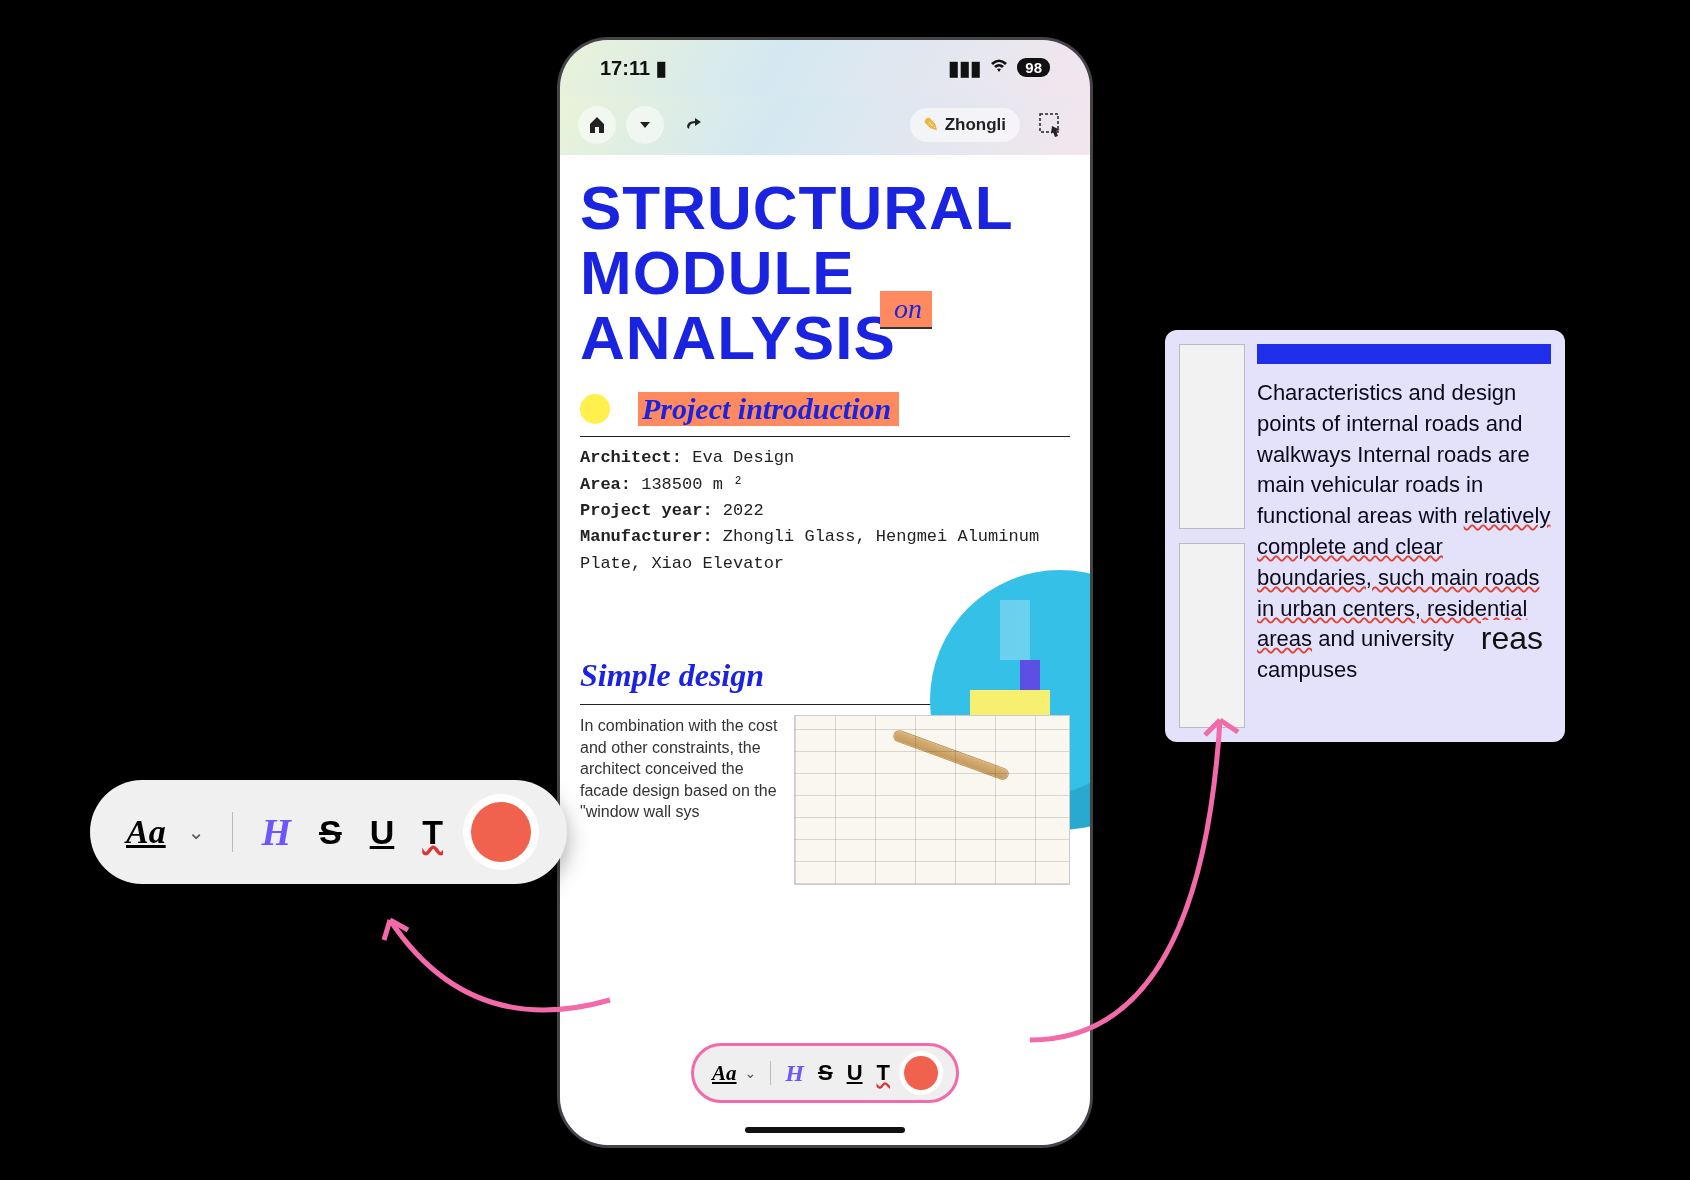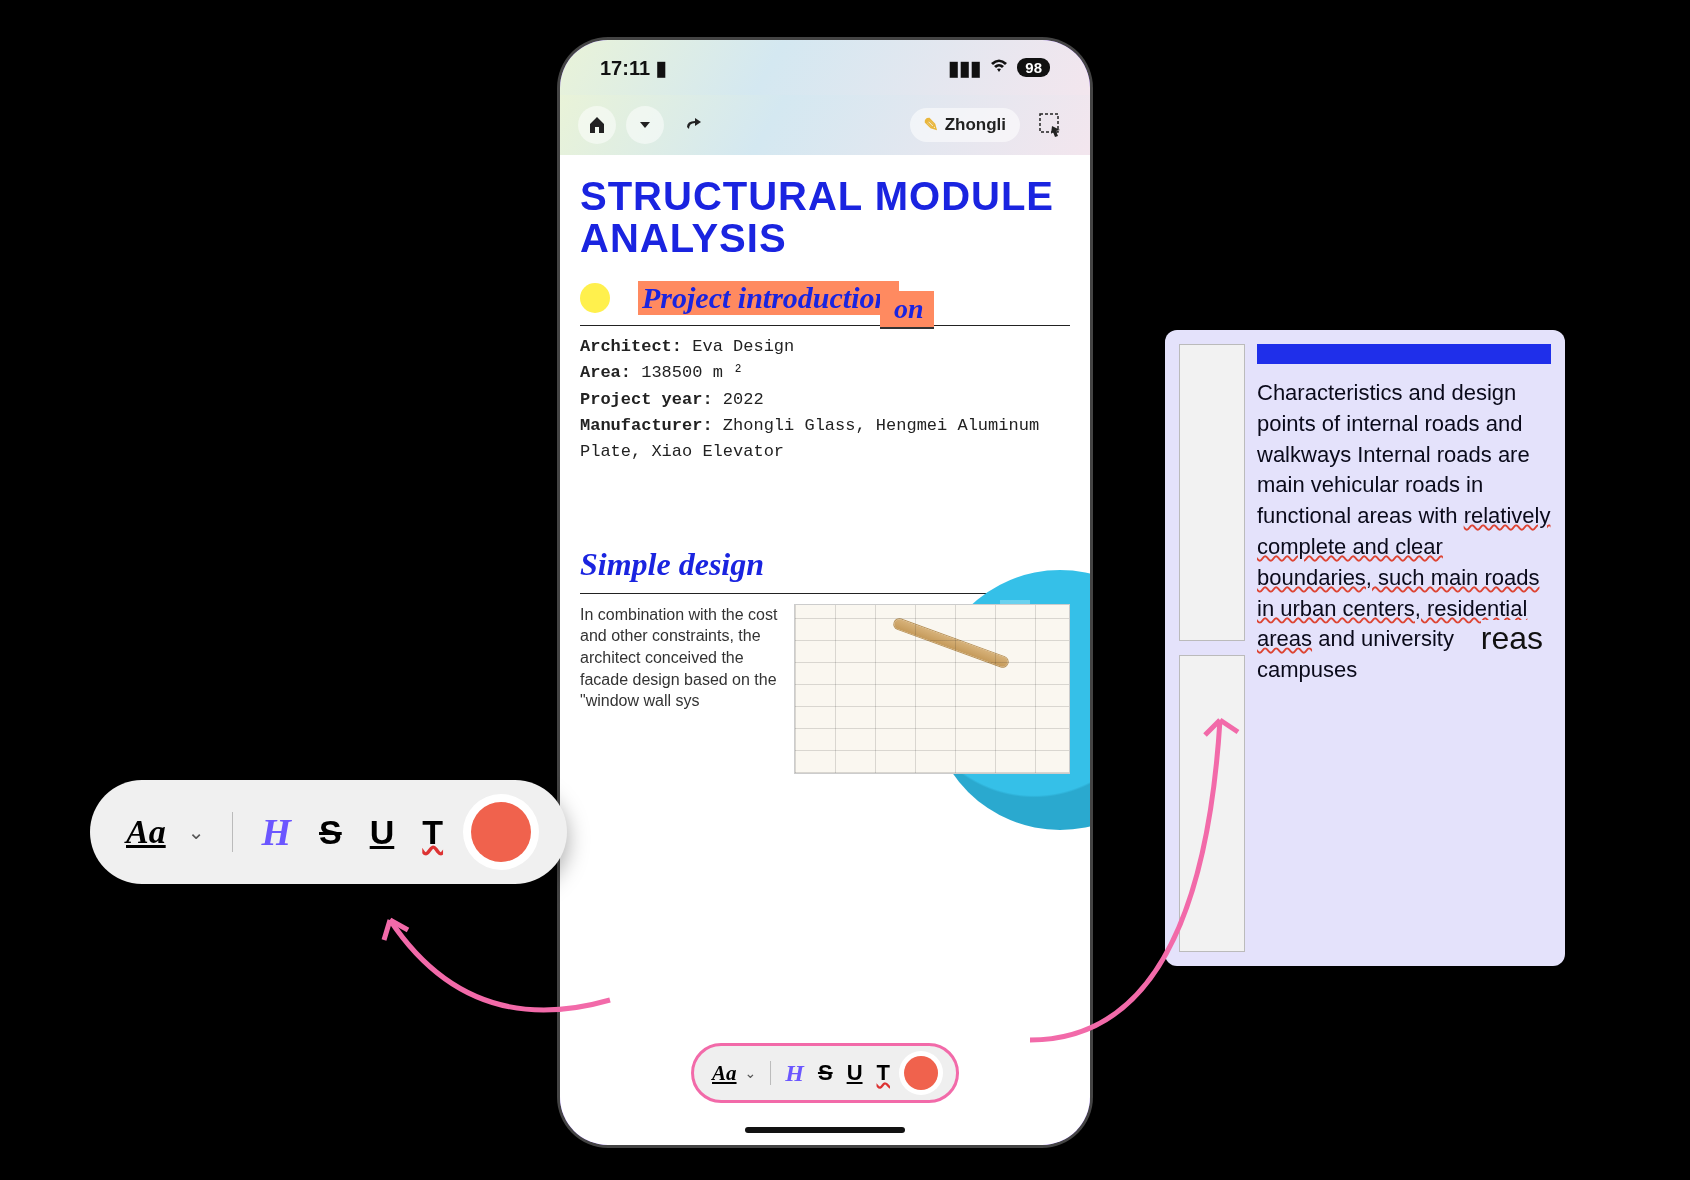--- a/index.html
+++ b/index.html
@@ -68,34 +68,34 @@
   }
 
   
   .doc {
     position:absolute; top:115px; left:0; right:0; bottom:0;
     background:#fff; padding:20px 20px 0 20px;
     overflow:hidden;
   }
   .big-title {
     font-family: Impact, "Arial Black", sans-serif;
-    font-size: 40px;
+    font-size: 62px;
     font-weight: 900;
     color:#1a24e0;
     line-height:1.05;
     letter-spacing:1px;
     text-transform:uppercase;
   }
   .sticker-on {
     position:absolute;
     left:320px; top:136px;
     background:#ff8a60;
     color:#1a24e0;
     font-family: Georgia, serif;
-    font-style:italic; font-weight:700;
+    font-style:italic; font-weight:400;
     font-size:28px; padding:2px 10px 2px 14px;
     border-bottom:2px solid #333;
   }
   .intro-row { display:flex; align-items:center; gap:28px; margin-top:22px; }
   .yellow-dot { width:30px; height:30px; border-radius:50%; background:#fff04d; }
   .intro-label {
     background:#ff8a60;
     color:#1a24e0;
     font-family: Georgia, serif;
     font-style:italic; font-weight:700;
@@ -185,21 +185,21 @@
   .fmtbar-large .fmt-H { font-size:38px; }
   .fmtbar-large .fmt-S { font-size:34px; }
   .fmtbar-large .fmt-U { font-size:34px; }
   .fmtbar-large .fmt-T { font-size:34px; }
   .fmtbar-large .fmt-red { width:60px; height:60px; box-shadow:0 0 0 8px #fff; }
   .fmtbar-large .fmt-sep { height:40px; }
 
   
   .sidecard {
     position:absolute; left:1165px; top:330px;
-    width:400px; height:636px;
+    width:400px; height:412px;
     background:#e4e2fb;
     border-radius:12px;
     box-shadow:0 10px 28px rgba(0,0,0,.45);
     padding:14px; overflow:hidden;
     display:flex; gap:12px;
   }
   .sc-left { width:66px; display:flex; flex-direction:column; gap:14px; }
   .sc-thumb { flex:1; background:#f2f2f2; border:1px solid #bbb; }
   .sc-right { flex:1; display:flex; flex-direction:column; }
   .sc-bar { height:20px; background:#1f2fea; margin-bottom:14px; }

